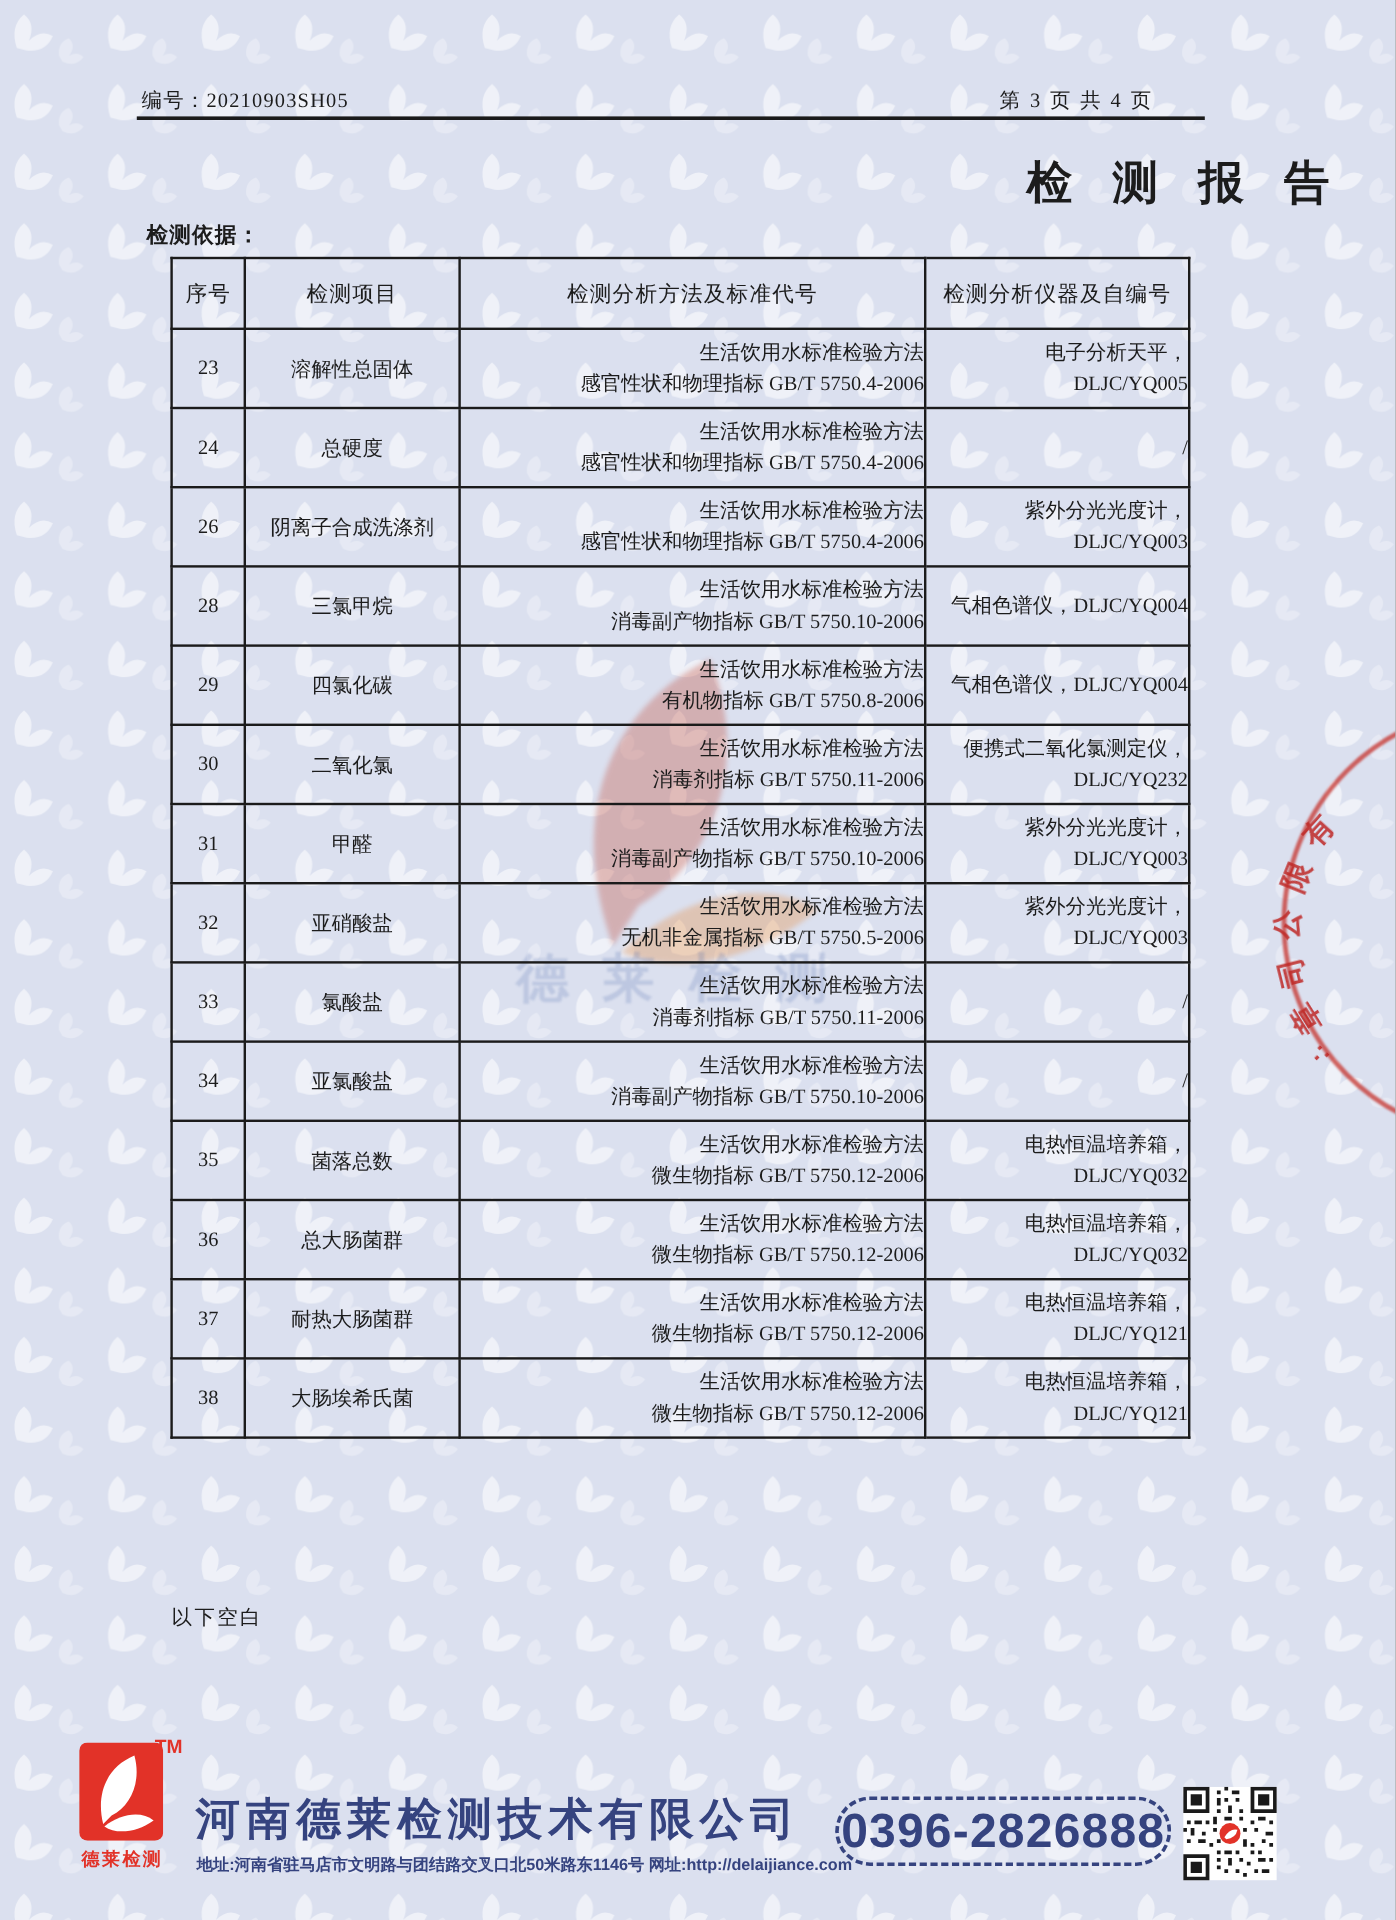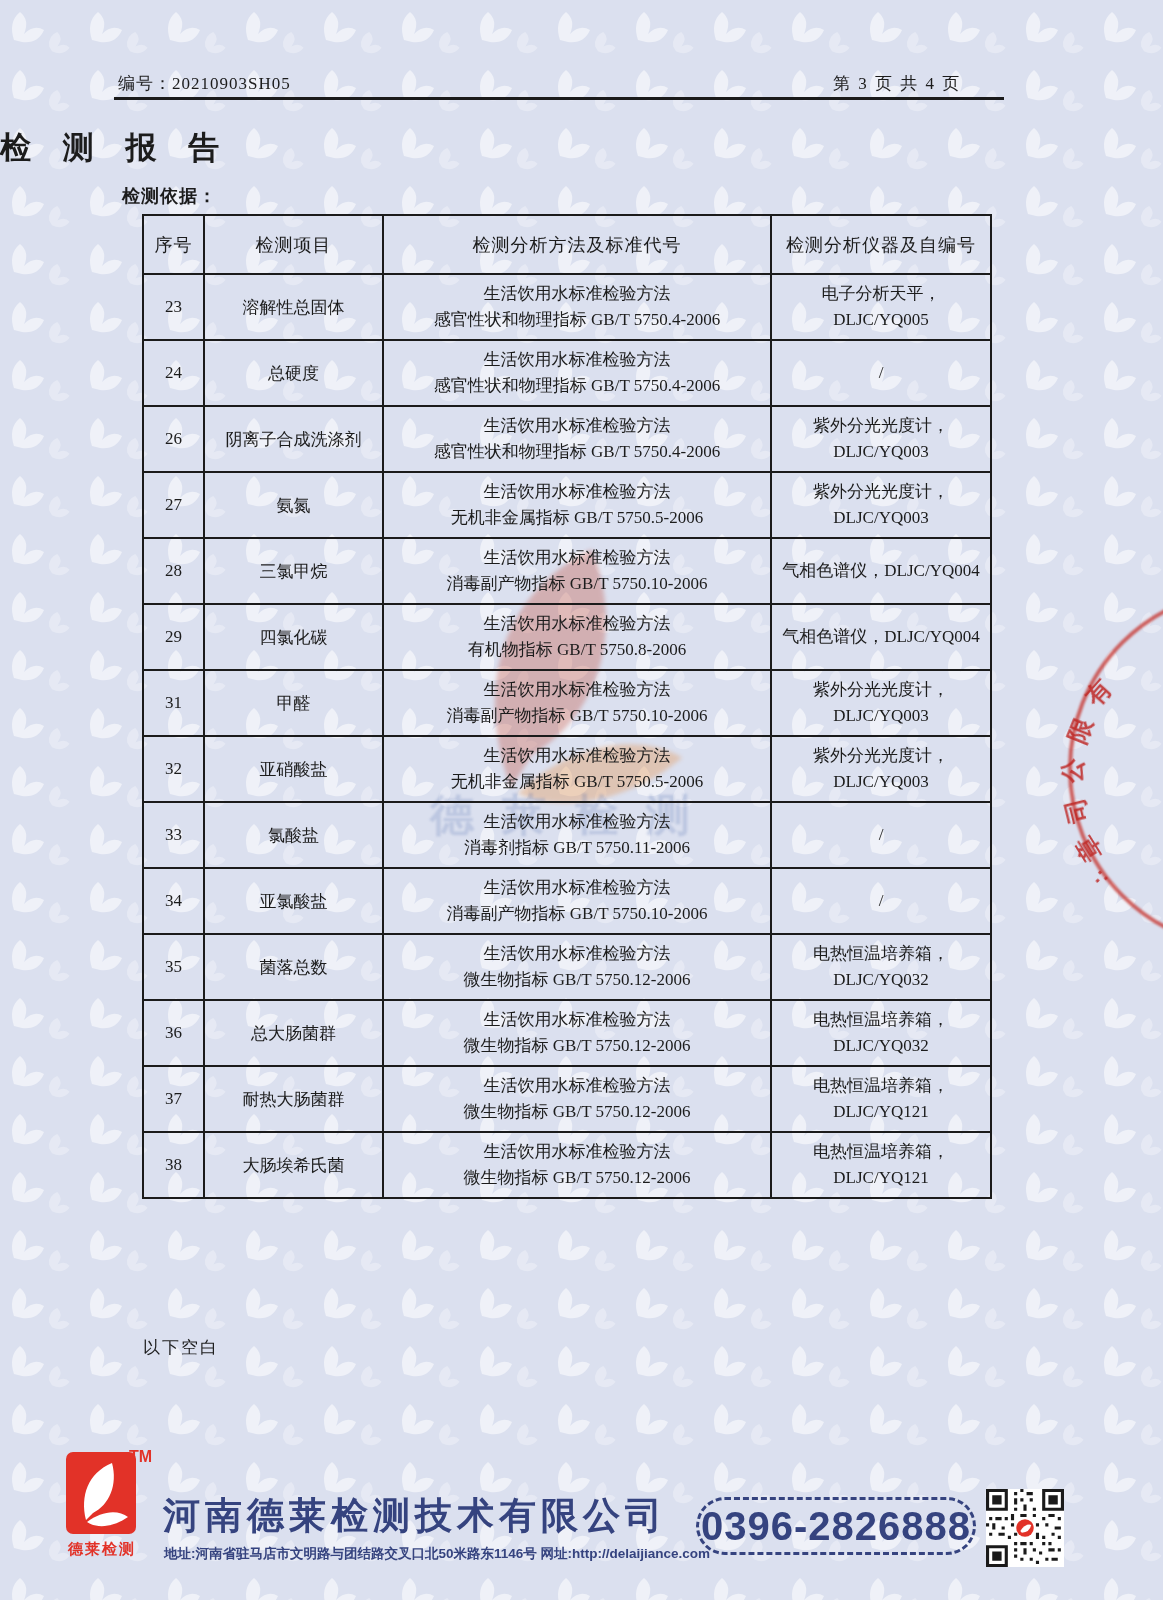--- a/index.html
+++ b/index.html
@@ -14,33 +14,33 @@
   .watermark-logo{position:absolute;left:412px;top:515px;z-index:1;opacity:.30;filter:blur(2px);transform:rotate(-6deg);}
   .watermark-text{
     position:absolute;left:430px;top:786px;z-index:1;white-space:nowrap;
     font-size:44px;font-weight:bold;letter-spacing:28px;color:rgba(72,100,168,.20);filter:blur(1px);
   }
 
   
   .doc-number{position:absolute;left:118px;top:72px;font-size:17px;letter-spacing:1px;z-index:2;}
   .page-indicator{position:absolute;left:833px;top:72px;font-size:17px;letter-spacing:2px;z-index:2;}
   .header-rule{position:absolute;left:114px;top:97px;width:890px;height:3px;background:#1b1b1b;z-index:2;}
-  .report-title{position:absolute;left:0;top:127px;width:1120px;text-align:left;
-    font-size:31px;font-weight:bold;letter-spacing:12px;z-index:2;}
+  .report-title{position:absolute;left:0;top:127px;width:1120px;text-align:right;
+    font-size:38px;font-weight:bold;letter-spacing:12px;z-index:2;}
   .basis-label{position:absolute;left:122px;top:184px;font-size:18px;font-weight:bold;letter-spacing:1px;z-index:2;}
 
   
   table.methods{position:absolute;left:142px;top:214px;width:848px;z-index:2;
     border-collapse:collapse;table-layout:fixed;border-radius:11px;}
   .methods th,.methods td{border:2px solid #1b1b1b;text-align:center;vertical-align:middle;
     padding:0;background:transparent;font-size:17px;color:#1c1c1c;}
   .methods thead tr{height:59px;}
   .methods tbody tr{height:66px;}
   .methods th{font-size:18px;font-weight:normal;letter-spacing:1px;}
-  .methods td div{line-height:26px;}
+  .methods td div{line-height:26px;text-align:right;}
   .col-no{width:61px;} .col-item{width:179px;} .col-method{width:388px;} .col-inst{width:220px;}
 
   .below-note{position:absolute;left:143px;top:1336px;font-size:17px;letter-spacing:2px;z-index:2;}
 
   
   .stamp-ring{position:absolute;left:1068px;top:588px;width:354px;height:354px;z-index:3;
     border:4px solid rgba(199,58,53,.78);border-radius:50%;filter:blur(1px);}
   .sc{position:absolute;z-index:3;font-weight:bold;font-size:25px;color:rgba(190,40,38,.85);filter:blur(.6px);}
   .sc0{left:1086px;top:676px;transform:rotate(-48deg);}
   .sc1{left:1068px;top:714px;transform:rotate(-68deg);}
@@ -148,32 +148,20 @@
       <td>
         <div>生活饮用水标准检验方法</div>
         <div>感官性状和物理指标 GB/T 5750.4-2006</div>
       </td>
       <td>
         <div>紫外分光光度计，</div>
         <div>DLJC/YQ003</div>
       </td>
     </tr>
 
-    <tr>
-      <td>27</td>
-      <td>氨氮</td>
-      <td>
-        <div>生活饮用水标准检验方法</div>
-        <div>无机非金属指标 GB/T 5750.5-2006</div>
-      </td>
-      <td>
-        <div>紫外分光光度计，</div>
-        <div>DLJC/YQ003</div>
-      </td>
-    </tr>
 
     <tr>
       <td>28</td>
       <td>三氯甲烷</td>
       <td>
         <div>生活饮用水标准检验方法</div>
         <div>消毒副产物指标 GB/T 5750.10-2006</div>
       </td>
       <td>
         <div>气相色谱仪，DLJC/YQ004</div>
@@ -187,20 +175,32 @@
       <td>
         <div>生活饮用水标准检验方法</div>
         <div>有机物指标 GB/T 5750.8-2006</div>
       </td>
       <td>
         <div>气相色谱仪，DLJC/YQ004</div>
 
       </td>
     </tr>
 
+    <tr>
+      <td>30</td>
+      <td>二氧化氯</td>
+      <td>
+        <div>生活饮用水标准检验方法</div>
+        <div>消毒剂指标 GB/T 5750.11-2006</div>
+      </td>
+      <td>
+        <div>便携式二氧化氯测定仪，</div>
+        <div>DLJC/YQ232</div>
+      </td>
+    </tr>
 
     <tr>
       <td>31</td>
       <td>甲醛</td>
       <td>
         <div>生活饮用水标准检验方法</div>
         <div>消毒副产物指标 GB/T 5750.10-2006</div>
       </td>
       <td>
         <div>紫外分光光度计，</div>

